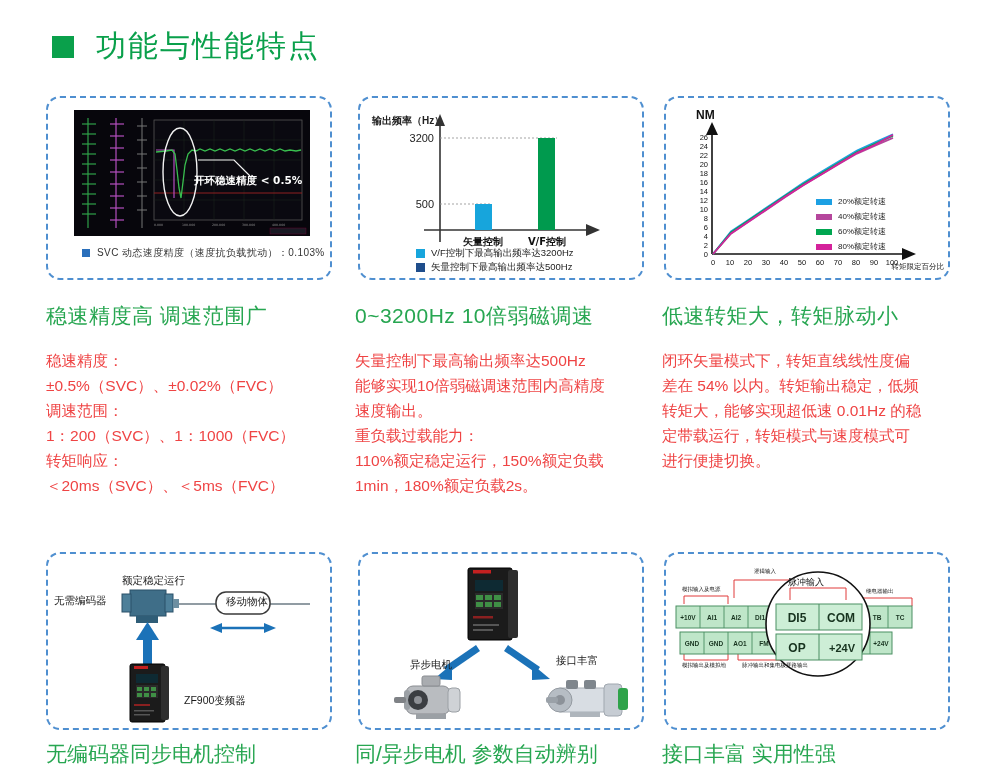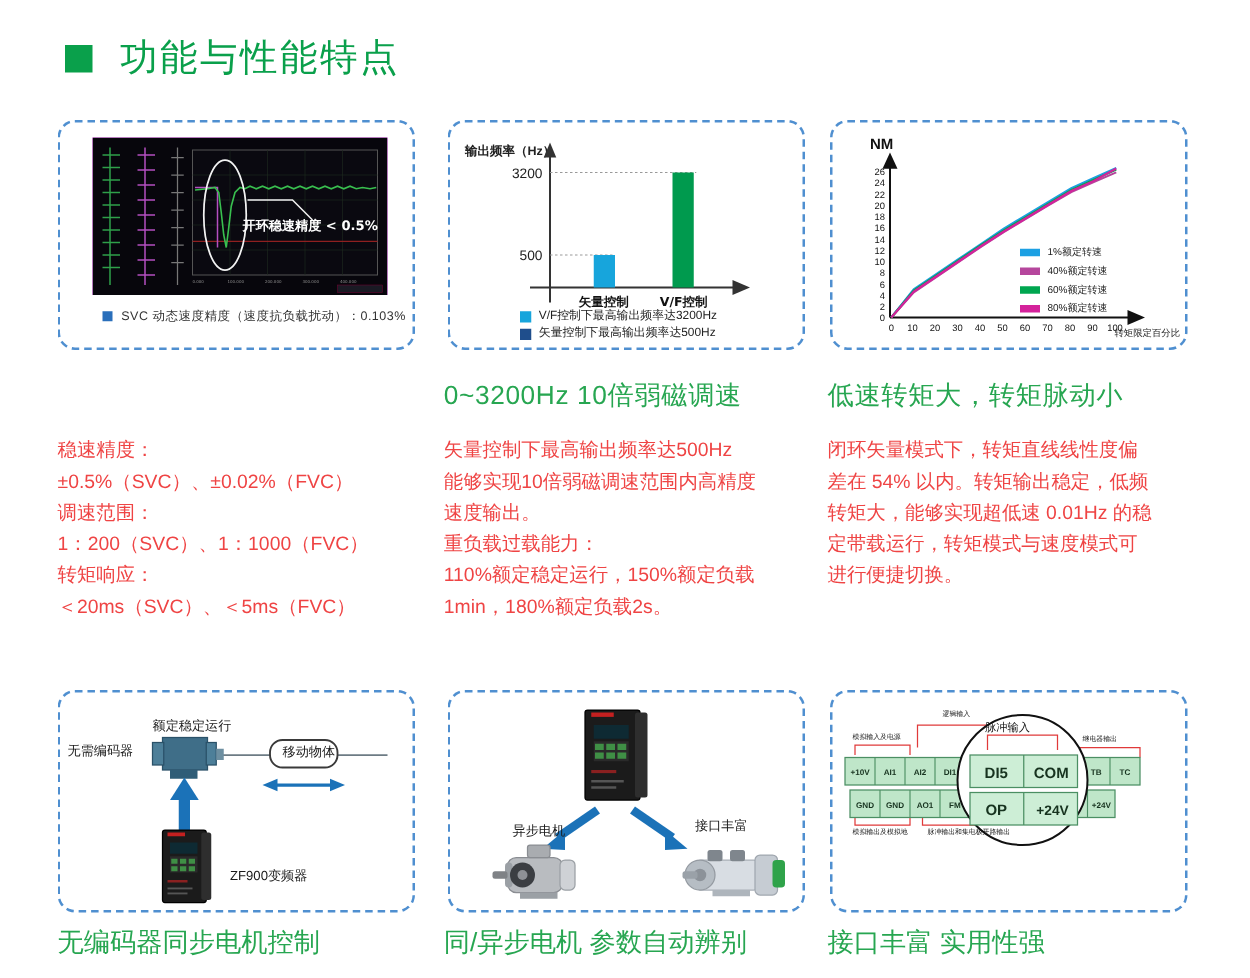--- a/index.html
+++ b/index.html
@@ -84,21 +84,21 @@
   }
   .bottom-title.t1 { left: 46px; }
   .bottom-title.t2 { left: 355px; }
   .bottom-title.t3 { left: 662px; }
 
   
   .scope-wrap {
     position: absolute;
     left: 26px; top: 12px;
     width: 236px; height: 126px;
-    background: #a21caf;
+    background: #f9a8d4;
     overflow: hidden;
   }
   .scope-caption {
     position: absolute;
     left: 34px; top: 148px;
     font-size: 10px;
     color: #333;
     white-space: nowrap;
     display: flex; align-items: center; gap: 7px;
     letter-spacing: .4px;
@@ -313,38 +313,39 @@
       </g>
 
       <polyline fill="none" stroke="#1ca0e3" stroke-width="1.7" points="47,152 65,129.5 83,117.4 101,105.2 119,93.1 137,80.9 155,70.1 173,59.3 191,48.5 209,40.4 227,32.3"></polyline>
       <polyline fill="none" stroke="#b5469c" stroke-width="1.7" points="47,152 65,131.8 83,119.6 101,107.5 119,95.3 137,83.6 155,72.8 173,62.0 191,51.6 209,43.6 227,35.9"></polyline>
       <polyline fill="none" stroke="#00a650" stroke-width="1.7" points="47,152 65,130.4 83,118.3 101,106.1 119,94.0 137,82.3 155,71.5 173,60.7 191,49.9 209,41.8 227,33.7"></polyline>
       <polyline fill="none" stroke="#d4229b" stroke-width="1.7" points="47,152 65,131.3 83,119.2 101,107.0 119,94.8 137,83.2 155,72.4 173,61.6 191,50.8 209,42.7 227,32.8"></polyline>
     </svg>
     <div class="line-legend">
       <div class="row">
         <span class="sw" style="background:#1ca0e3"></span>
-        <span>1%额定转速</span>
+        <span>20%额定转速</span>
       </div>
       <div class="row">
         <span class="sw" style="background:#b5469c"></span>
         <span>40%额定转速</span>
       </div>
       <div class="row">
         <span class="sw" style="background:#00a650"></span>
         <span>60%额定转速</span>
       </div>
       <div class="row">
         <span class="sw" style="background:#d4229b"></span>
         <span>80%额定转速</span>
       </div>
     </div>
     <div class="x-axis-caption">转矩限定百分比</div>
   </div>
 
+  <div class="col-title t1">稳速精度高  调速范围广</div>
   <div class="col-body  b1">稳速精度：
 ±0.5%（SVC）、±0.02%（FVC）
 调速范围：
 1：200（SVC）、1：1000（FVC）
 转矩响应：
 ＜20ms（SVC）、＜5ms（FVC）</div>
 
   <div class="col-title t2">0~3200Hz  10倍弱磁调速</div>
   <div class="col-body  b2">矢量控制下最高输出频率达500Hz
 能够实现10倍弱磁调速范围内高精度

